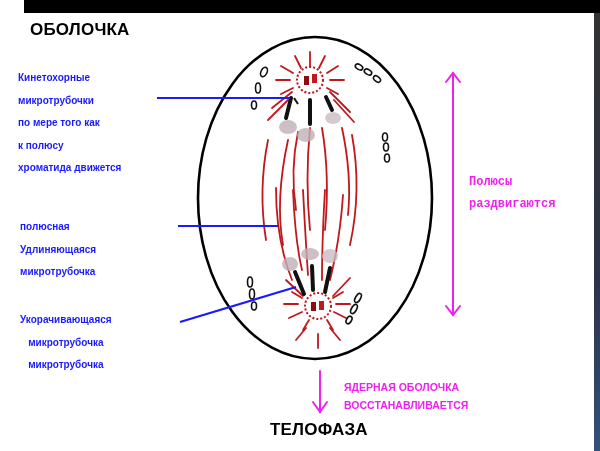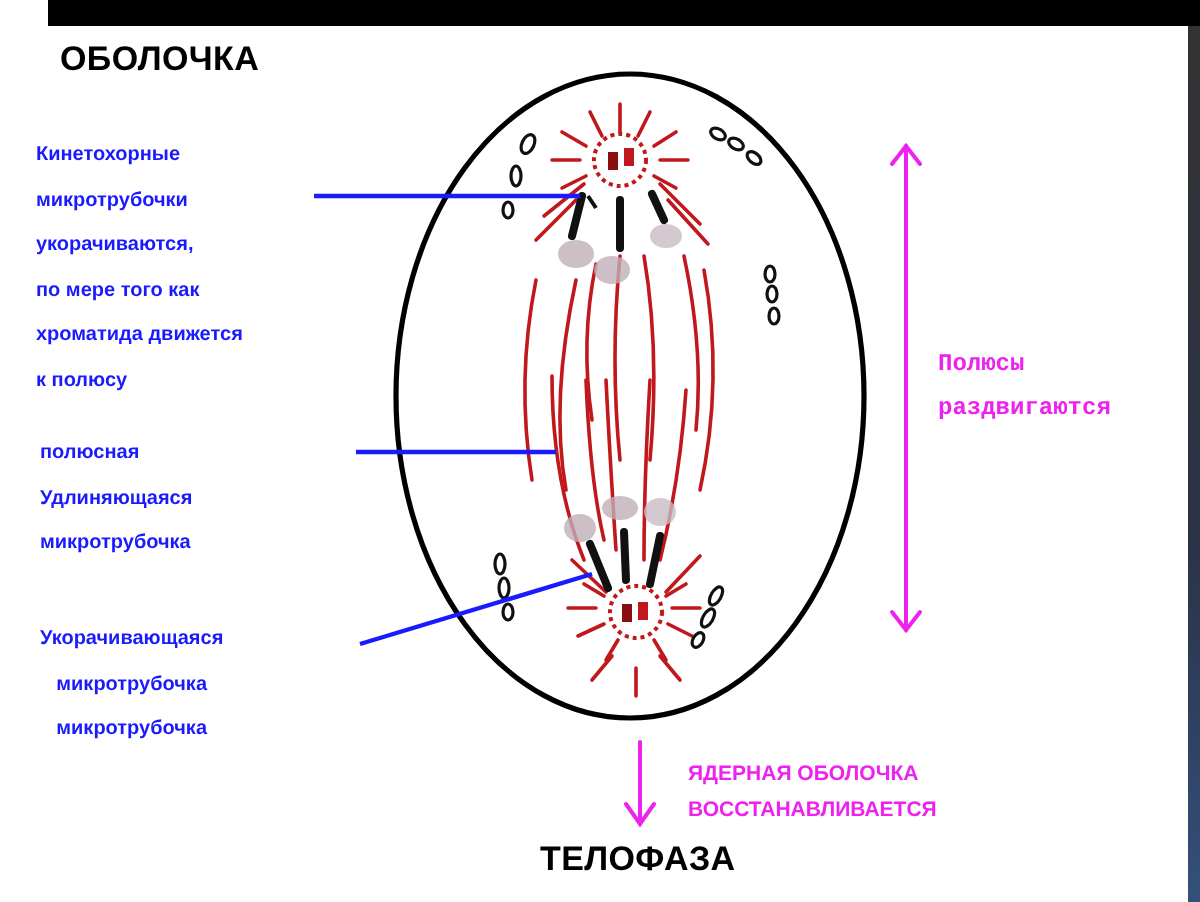--- a/index.html
+++ b/index.html
@@ -130,24 +130,23 @@
 
   <g stroke="#ee22ee" stroke-width="2" fill="none" stroke-linecap="round">
     <line x1="320" y1="371" x2="320" y2="412"></line>
     <polyline points="313,402 320,412 327,402"></polyline>
   </g>
 </svg>
 
 <div class="label" style="left:18px; top:67px;">
   <div>Кинетохорные</div>
   <div>микротрубочки</div>
-  <div>укорачиваются,</div>
   <div>по мере того как</div>
+  <div>к полюсу</div>
   <div>хроматида движется</div>
-  <div>к полюсу</div>
 </div>
 
 <div class="label" style="left:20px; top:216px;">
   <div>полюсная</div>
   <div>Удлиняющаяся</div>
   <div>микротрубочка</div>
 </div>
 
 <div class="label" style="left:20px; top:309px;text-align:center;">
   <div>Укорачивающаяся</div>

